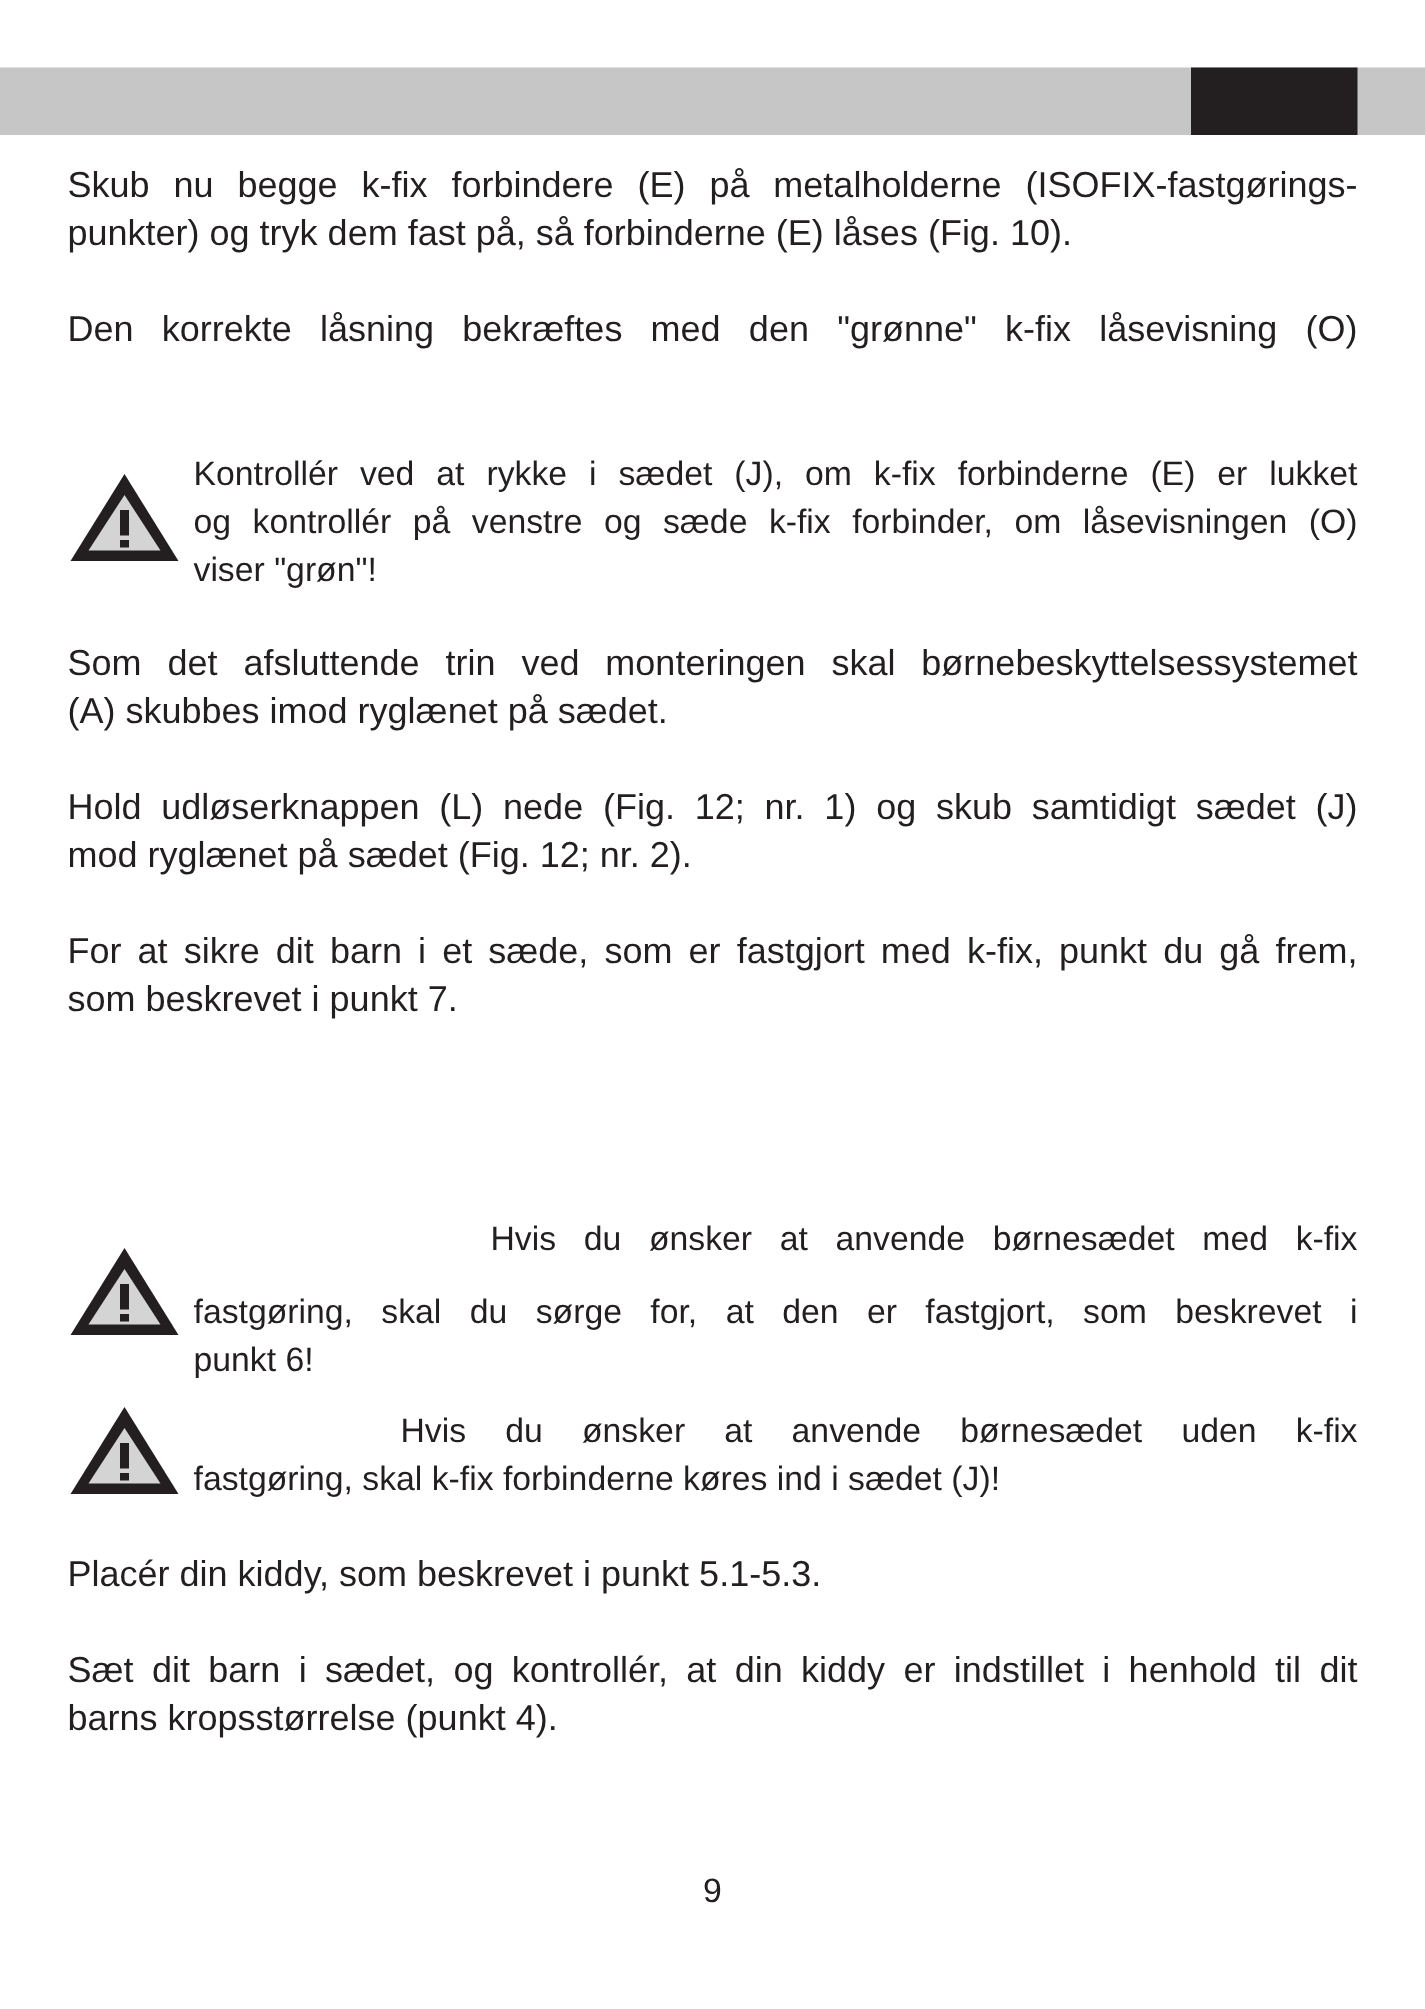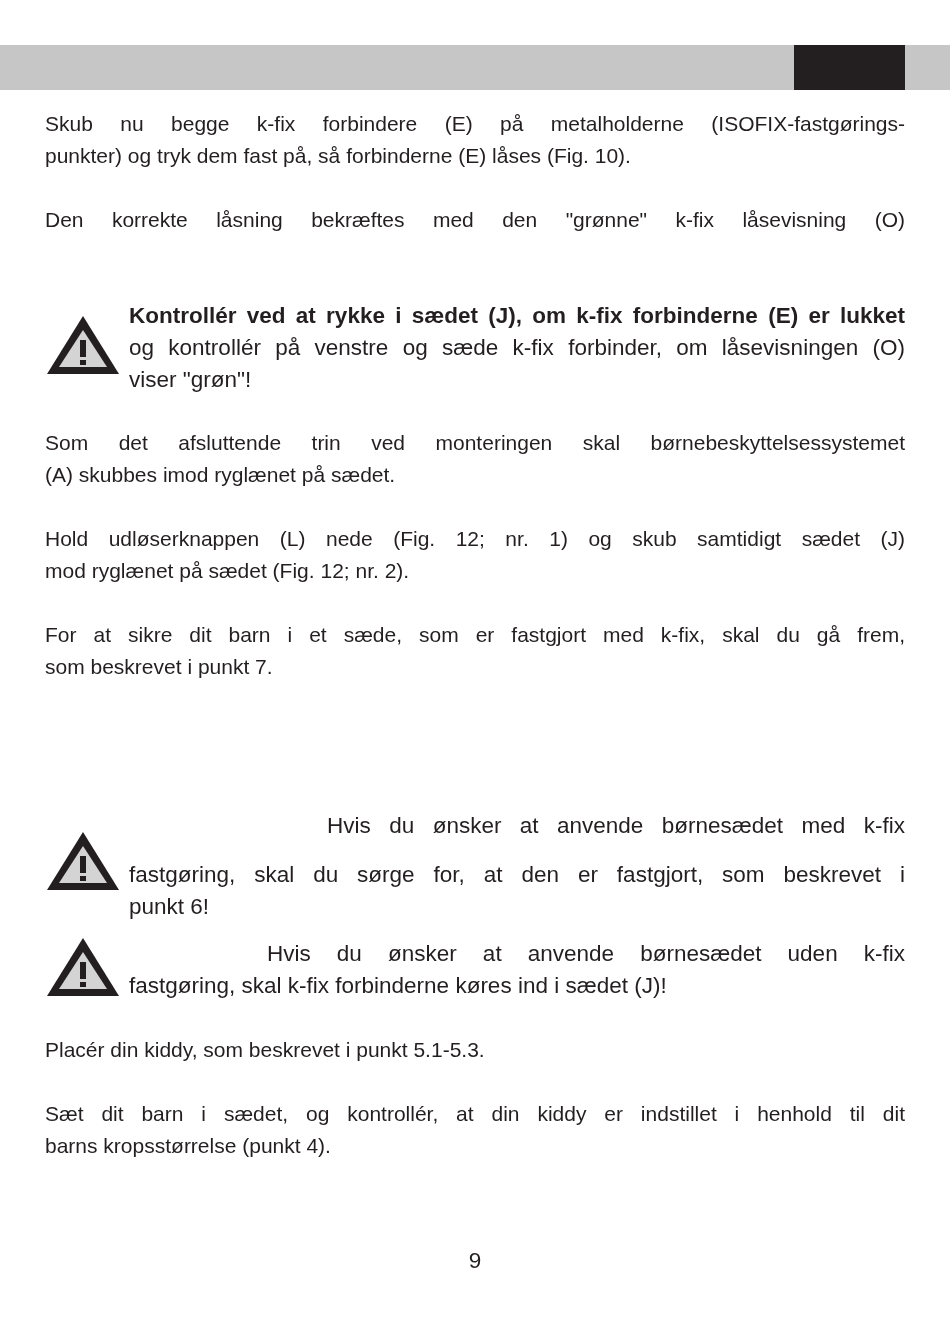--- a/index.html
+++ b/index.html
@@ -1,20 +1,20 @@
 <!DOCTYPE html>
 <html><head>
 <meta charset="utf-8">
 <style>
   html, body { margin: 0; padding: 0; background: #ffffff; }
   body { width: 950px; height: 1339px; position: relative; overflow: hidden;
          font-family: "Liberation Sans", sans-serif; color: #231f20; }
   .header-band { position: absolute; left: 0; top: 45px; width: 950px; height: 45px; background: #c6c6c6; }
   .header-block { position: absolute; left: 794px; top: 45px; width: 111px; height: 45px; background: #231f20; }
-  .para { position: absolute; left: 45px; width: 860px; font-size: 21px; line-height: 32px;
+  .para { position: absolute; left: 45px; width: 860px; font-size: 24px; line-height: 32px;
           text-align: justify; text-align-last: left; margin: 0; }
   .warn { position: absolute; left: 45px; width: 860px; }
   .warn .icon { position: absolute; left: 0; width: 76px; height: 62px; }
   .warn .text { position: absolute; left: 84px; width: 776px; font-size: 22.5px; line-height: 32px;
                 text-align: justify; margin: 0; }
   .page-number { position: absolute; left: 0; width: 950px; top: 1248px; text-align: center; font-size: 22.5px; }
 </style>
 </head>
 <body>
 
@@ -31,38 +31,38 @@
 </div>
 
 <div class="warn" style="top:300px;height:96px;">
   <svg class="icon" style="top:14px;" viewBox="0 0 76 62">
     <polygon points="38,2 74,60 2,60" fill="#231f20"></polygon>
     <polygon points="38,16 62,53 14,53" fill="#d4d4d4"></polygon>
     <rect x="35" y="26" width="6" height="17" fill="#231f20"></rect>
     <rect x="35" y="46" width="6" height="5" fill="#231f20"></rect>
   </svg>
   <div class="text">
-    <div style="text-align:justify;text-align-last:justify;font-weight:bold;">Kontrollér ved at rykke i sædet (J), om k-fix forbinderne (E) er lukket</div>
+    <div style="text-align:justify;text-align-last:justify;">Kontrollér ved at rykke i sædet (J), om k-fix forbinderne (E) er lukket</div>
     <div style="text-align:justify;text-align-last:justify;">og kontrollér på venstre og sæde k-fix forbinder, om låsevisningen (O)</div>
     <div>viser "grøn"!</div>
   </div>
 </div>
 
 <div class="para" style="top:427px;">
   <div style="text-align:justify;text-align-last:justify;">Som det afsluttende trin ved monteringen skal børnebeskyttelsessystemet</div>
   <div>(A) skubbes imod ryglænet på sædet.</div>
 </div>
 
 <div class="para" style="top:523px;">
   <div style="text-align:justify;text-align-last:justify;">Hold udløserknappen (L) nede (Fig. 12; nr. 1) og skub samtidigt sædet (J)</div>
   <div>mod ryglænet på sædet (Fig. 12; nr. 2).</div>
 </div>
 
 <div class="para" style="top:619px;">
-  <div style="text-align:justify;text-align-last:justify;">For at sikre dit barn i et sæde, som er fastgjort med k-fix, skal du gå frem,</div>
+  <div style="text-align:justify;text-align-last:justify;">For at sikre dit barn i et sæde, som er fastgjort med k-fix, punkt du gå frem,</div>
   <div>som beskrevet i punkt 7.</div>
 </div>
 
 <div class="warn" style="top:810px;height:96px;">
   <svg class="icon" style="top:20px;" viewBox="0 0 76 62">
     <polygon points="38,2 74,60 2,60" fill="#231f20"></polygon>
     <polygon points="38,16 62,53 14,53" fill="#d4d4d4"></polygon>
     <rect x="35" y="26" width="6" height="17" fill="#231f20"></rect>
     <rect x="35" y="46" width="6" height="5" fill="#231f20"></rect>
   </svg>

